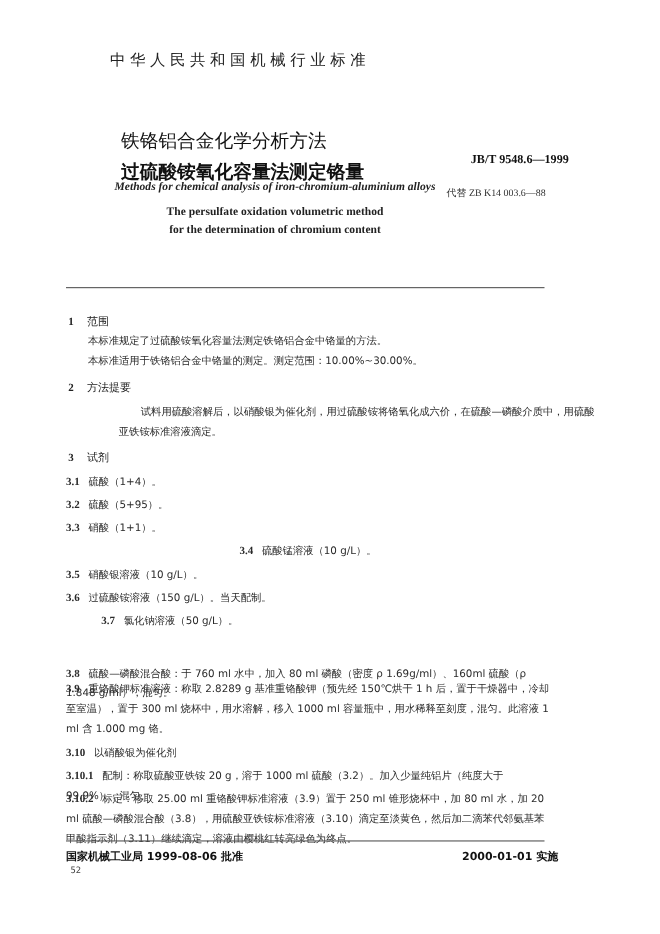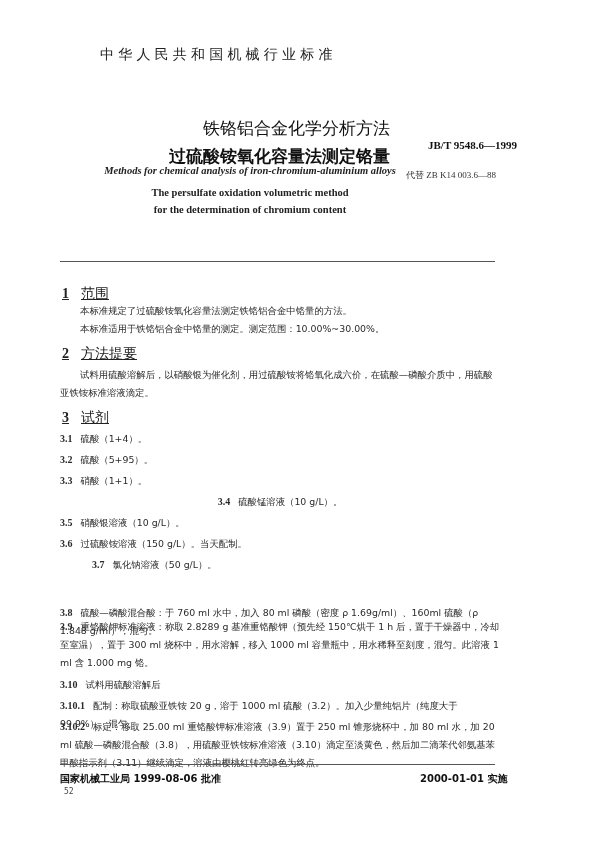--- a/index.html
+++ b/index.html
@@ -7,21 +7,21 @@
     width: 600px; height: 849px; position: relative; overflow: hidden;
     background: #ffffff; color: #1a1a1a;
     font-family: "DejaVu Serif", "Liberation Serif", serif;
   }
   .abs { position: absolute; }
   .std-org {
     left: 100px; top: 46px; font-size: 14px; letter-spacing: 4.2px;
     font-family: "DejaVu Sans", sans-serif; color: #222;
   }
   .title-cn {
-    left: 110px; width: 280px; text-align: right;
+    left: 110px; width: 280px; text-align: left;
     font-family: "DejaVu Sans", sans-serif; font-size: 17px; color: #111;
   }
   .t1 { top: 117px; }
   .t2 { top: 145px; font-weight: bold; }
   .title-en {
     left: 80px; width: 340px; text-align: center;
     font-family: "Liberation Serif", serif; font-weight: bold; font-size: 10.5px; color: #222;
   }
   .e1 { top: 165px; font-style: italic; }
   .e2 { top: 187px; }
@@ -31,22 +31,22 @@
     font-weight: bold; font-size: 11px; color: #111;
   }
   .replaces {
     left: 406px; top: 169px; font-family: "Liberation Serif", serif;
     font-size: 9px; color: #333;
   }
   .rule { left: 60px; width: 435px; height: 1px; background: #555; }
   .rule-top { top: 261px; }
   .rule-bottom { top: 764px; }
   .sec {
-    left: 62px; font-size: 14px; font-family: "DejaVu Sans", sans-serif;
-    color: #222; white-space: nowrap; text-decoration: underline;
+    left: 62px; font-size: 10px; font-family: "DejaVu Sans", sans-serif;
+    color: #222; white-space: nowrap;
   }
   .sec b { font-family: "Liberation Serif", serif; margin-right: 12px; }
   .para {
     left: 60px; width: 440px; font-size: 9.4px; line-height: 18px;
     font-family: "DejaVu Sans", sans-serif; color: #2a2a2a;
   }
   .item {
     left: 60px; width: 440px; font-size: 9.4px; line-height: 18px;
     font-family: "DejaVu Sans", sans-serif; color: #2a2a2a;
   }
@@ -86,36 +86,36 @@
 
 <div class="abs sec" style="top:285px;">
   <b>1</b><span>范围</span>
 </div>
 <div class="abs para indent" style="top:302px;">本标准规定了过硫酸铵氧化容量法测定铁铬铝合金中铬量的方法。</div>
 <div class="abs para indent" style="top:320px;">本标准适用于铁铬铝合金中铬量的测定。测定范围：10.00%~30.00%。</div>
 
 <div class="abs sec" style="top:345px;">
   <b>2</b><span>方法提要</span>
 </div>
-<div class="abs para indent" style="top:366px;">试料用硫酸溶解后，以硝酸银为催化剂，用过硫酸铵将铬氧化成六价，在硫酸—磷酸介质中，用硫酸亚铁铵标准溶液滴定。</div>
+<div class="abs para indent" style="top:366px;margin-left:48px;">试料用硫酸溶解后，以硝酸银为催化剂，用过硫酸铵将铬氧化成六价，在硫酸—磷酸介质中，用硫酸亚铁铵标准溶液滴定。</div>
 
 <div class="abs sec" style="top:409px;">
   <b>3</b><span>试剂</span>
 </div>
 
 <div class="abs item" style="top:430px;"><span class="num">3.1</span><span>硫酸（1+4）。</span></div>
 <div class="abs item" style="top:451px;"><span class="num">3.2</span><span>硫酸（5+95）。</span></div>
 <div class="abs item" style="top:472px;"><span class="num">3.3</span><span>硝酸（1+1）。</span></div>
 <div class="abs item" style="top:493px;text-align:center;"><span class="num">3.4</span><span>硫酸锰溶液（10 g/L）。</span></div>
 <div class="abs item" style="top:514px;"><span class="num">3.5</span><span>硝酸银溶液（10 g/L）。</span></div>
 <div class="abs item" style="top:535px;"><span class="num">3.6</span><span>过硫酸铵溶液（150 g/L）。当天配制。</span></div>
 <div class="abs item" style="top:556px;margin-left:32px;"><span class="num">3.7</span><span>氯化钠溶液（50 g/L）。</span></div>
 <div class="abs item" style="top:584px;margin-top:20px;"><span class="num">3.8</span><span>硫酸—磷酸混合酸：于 760 ml 水中，加入 80 ml 磷酸（密度  ρ  1.69g/ml）、160ml 硫酸（ρ 1.848 g/ml），混匀。</span></div>
 <div class="abs item" style="top:618px;"><span class="num">3.9</span><span>重铬酸钾标准溶液：称取 2.8289 g 基准重铬酸钾（预先经 150℃烘干 1 h 后，置于干燥器中，冷却至室温），置于 300 ml 烧杯中，用水溶解，移入 1000 ml 容量瓶中，用水稀释至刻度，混匀。此溶液 1 ml 含 1.000 mg 铬。</span></div>
-<div class="abs item" style="top:676px;"><span class="num">3.10</span><span>试料用硫酸溶解后</span></div>
+<div class="abs item" style="top:676px;"><span class="num">3.10</span><span>以硝酸银为催化剂</span></div>
 <div class="abs item" style="top:697px;"><span class="num">3.10.1</span><span>配制：称取硫酸亚铁铵 20 g，溶于 1000 ml 硫酸（3.2）。加入少量纯铝片（纯度大于 99.9%），混匀。</span></div>
 <div class="abs item" style="top:718px;"><span class="num">3.10.2</span><span>标定：移取 25.00 ml 重铬酸钾标准溶液（3.9）置于 250 ml 锥形烧杯中，加 80 ml 水，加 20 ml 硫酸—磷酸混合酸（3.8），用硫酸亚铁铵标准溶液（3.10）滴定至淡黄色，然后加二滴苯代邻氨基苯甲酸指示剂（3.11）继续滴定，溶液由樱桃红转亮绿色为终点。</span></div>
 
 <div class="abs rule rule-bottom"></div>
 
 <div class="abs footer-left">国家机械工业局 1999-08-06 批准</div>
 <div class="abs footer-right">2000-01-01 实施</div>
 <div class="abs page-no">52</div>
 
 </body></html>

